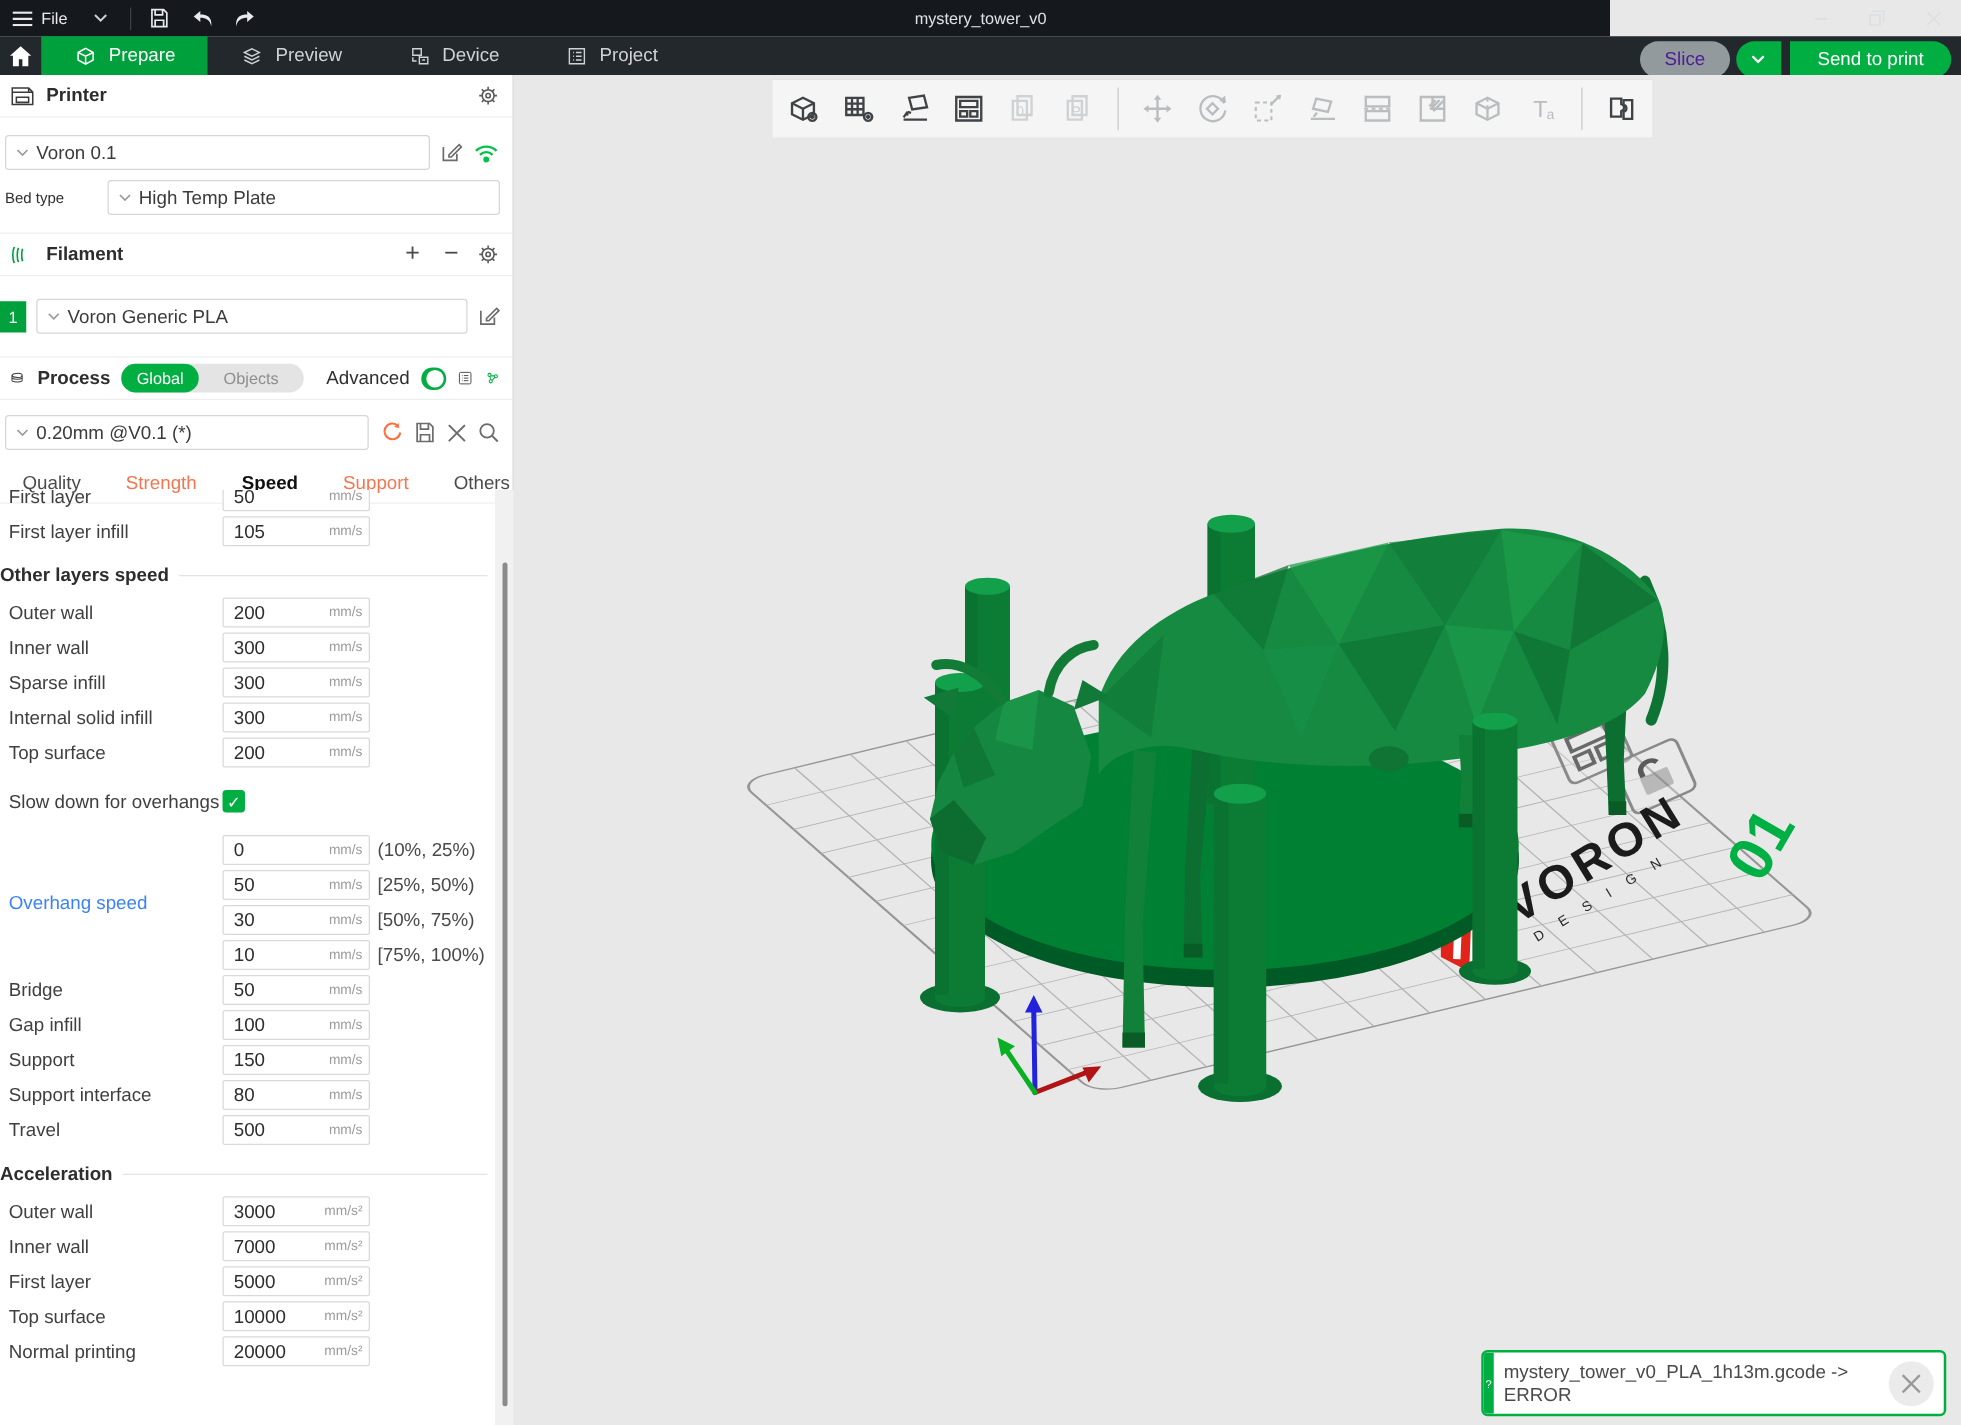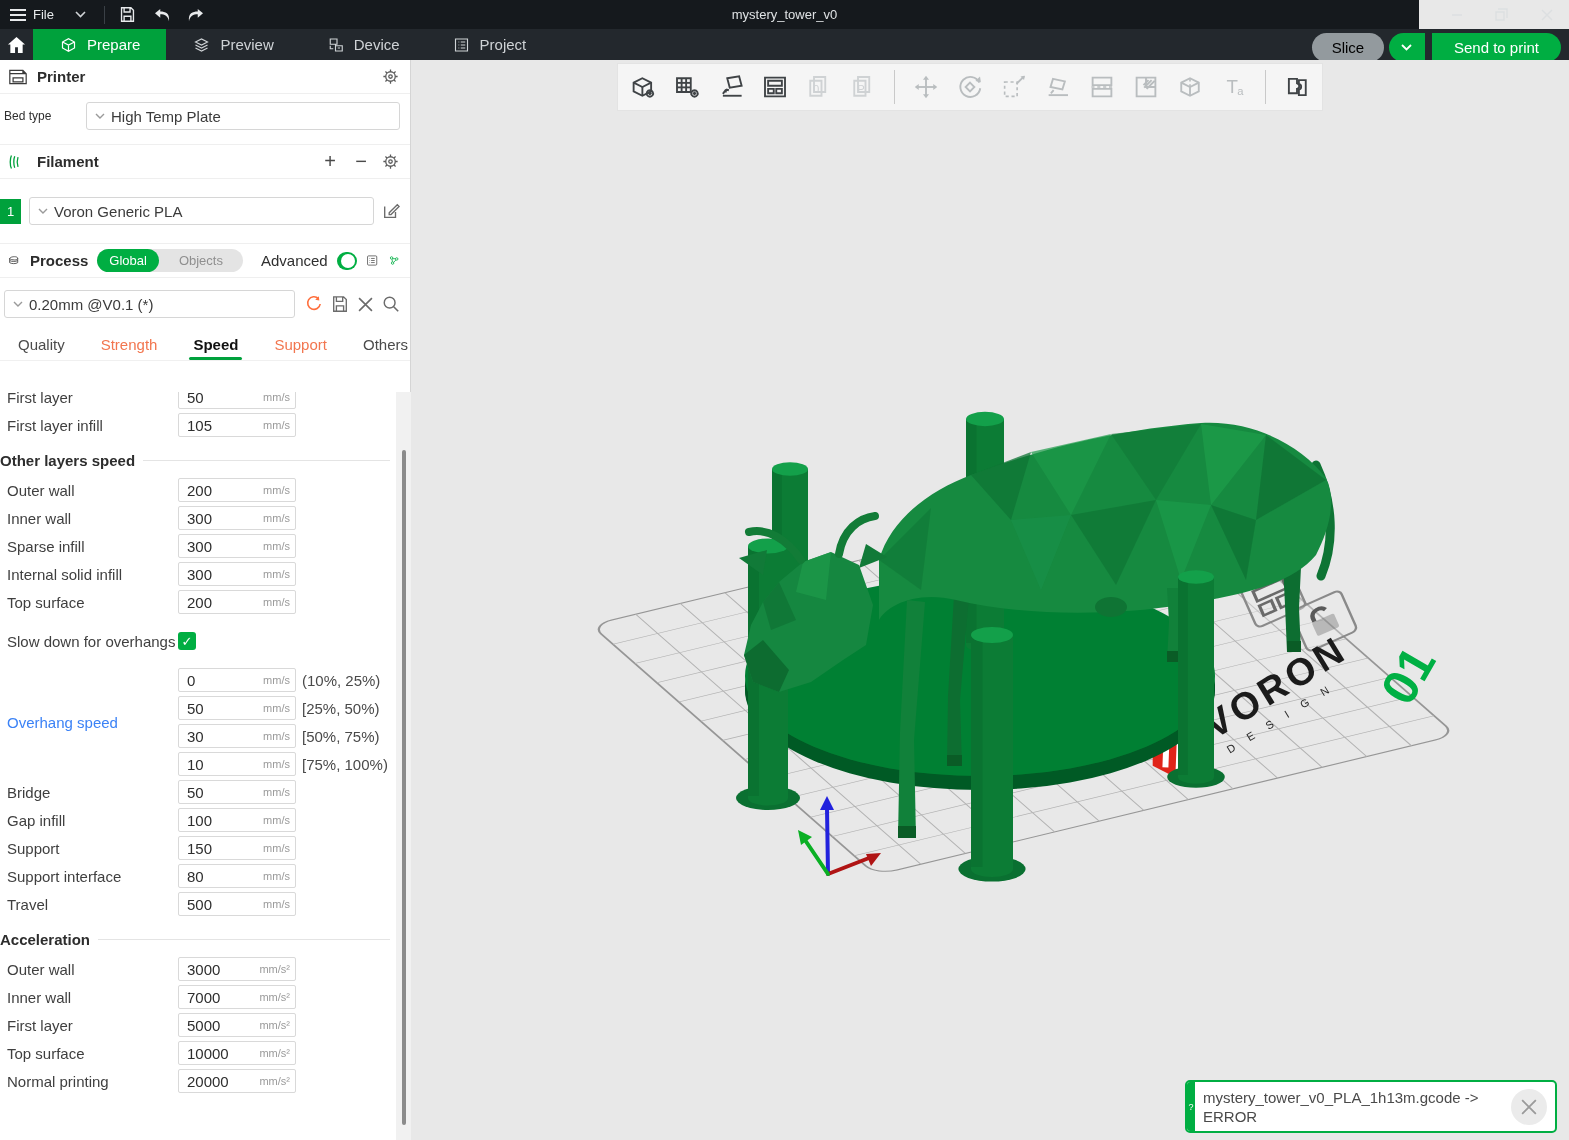--- a/index.html
+++ b/index.html
@@ -1,33 +1,33 @@
 <!DOCTYPE html>
 <html><head>
 <meta charset="utf-8">
 <style>
   html,body{margin:0;padding:0;}
   body{width:1569px;height:1140px;overflow:hidden;font-family:"Liberation Sans",sans-serif;
        background:#e8e8e8;position:relative;-webkit-font-smoothing:antialiased;}
   .abs{position:absolute;}
   
-  #menubar{left:0;top:0;width:1419px;height:29px;background:#15191d;display:flex;align-items:center;color:#e8eaec;font-size:13px;}
+  #menubar{left:0;top:0;width:1288px;height:29px;background:#15191d;display:flex;align-items:center;color:#e8eaec;font-size:13px;}
   #menubar .mitem{display:flex;align-items:center;gap:7px;padding:0 10px;height:100%;cursor:default;}
   #menubar .vsep{width:1px;height:18px;background:#3a4046;margin:0 6px;}
   #menubar .ib{width:34px;height:100%;display:flex;align-items:center;justify-content:center;}
   #title{position:absolute;left:0;right:0;top:0;height:29px;display:flex;align-items:center;justify-content:center;color:#dfe2e4;font-size:13px;pointer-events:none;}
   #wincontrols{position:absolute;right:0;top:0;height:29px;display:flex;align-items:center;}
   #wincontrols .wc{width:45px;height:29px;display:flex;align-items:center;justify-content:center;color:#dcdfe1;}
   
   #tabbar{left:0;top:29px;width:1569px;height:31px;background:#23282d;display:flex;align-items:stretch;color:#cfd3d6;font-size:15px;}
   .navtab{display:flex;align-items:center;gap:9px;padding:0 26px;}
   .navtab.active{background:#00a13c;color:#fff;}
   #home-btn{width:33px;display:flex;align-items:center;justify-content:center;}
   #actions{position:absolute;right:8px;top:33px;display:flex;align-items:center;gap:5px;}
-  #slice-btn{height:29px;width:72px;border-radius:15px;background:#939a9e;color:#000000;display:flex;align-items:center;justify-content:center;font-size:15px;}
+  #slice-btn{height:29px;width:72px;border-radius:15px;background:#939a9e;color:#4c1d95;display:flex;align-items:center;justify-content:center;font-size:15px;}
   #send-chevron{height:29px;width:36px;border-radius:15px 0 0 15px;background:#00ae42;display:flex;align-items:center;justify-content:center;}
   #send-btn{height:29px;padding:0 22px;border-radius:0 15px 15px 0;background:#00ae42;color:#fff;display:flex;align-items:center;justify-content:center;font-size:15px;margin-left:2px;}
   
   #panel{left:0;top:60px;width:411px;height:1080px;background:#fff;border-right:1px solid #d5d5d5;box-sizing:border-box;}
   .sechead{display:flex;align-items:center;height:33px;padding:0 10px 0 8px;border-bottom:1px solid #efefef;gap:9px;color:#2d2d2d;}
   .sechead .st{font-weight:bold;font-size:15px;}
   .sechead .spacer{flex:1;}
   .combo{display:flex;align-items:center;height:28px;border:1px solid #d6d6d6;border-radius:3px;background:#fff;font-size:15px;color:#3b3b3b;padding:0 8px;gap:6px;box-sizing:border-box;}
   .caret{width:10px;height:6px;flex:none;}
   .rowline{display:flex;align-items:center;}
@@ -179,20 +179,38 @@
     <span class="spacer"></span>
     <svg width="19" height="19" viewBox="0 0 24 24">
         <g fill="none" stroke="#5a5a5a" stroke-width="1.6">
           <circle cx="12" cy="12" r="6"></circle>
           <circle cx="12" cy="12" r="2.2"></circle>
           <path d="M12 3v3M12 18v3M3 12h3M18 12h3M5.6 5.6l2.1 2.1M16.3 16.3l2.1 2.1M18.4 5.6l-2.1 2.1M7.7 16.3l-2.1 2.1"></path>
         </g>
       </svg>
   </div>
 
+  <div class="rowline" style="padding:14px 10px 0 4px;gap:8px;">
+    <div class="combo" style="flex:1;">
+      <svg class="caret" viewBox="0 0 10 6">
+          <path d="M1 1l4 4 4-4" stroke="#9a9a9a" stroke-width="1.4" fill="none"></path>
+        </svg>
+      <span>Voron 0.1</span>
+    </div>
+    <svg width="18" height="18" viewBox="0 0 20 20">
+        <path d="M3 5v12h12v-6 M8 12l9-9 2 2-9 9h-2z" fill="none" stroke="#6b6b6b" stroke-width="1.5"></path>
+      </svg>
+    <svg width="22" height="17" viewBox="0 0 24 18">
+        <g fill="none" stroke="#00c34a" stroke-width="2">
+          <path d="M3 7c5-5 13-5 18 0"></path>
+          <path d="M6.5 10.5c3.2-3.2 7.8-3.2 11 0"></path>
+          <circle cx="12" cy="14.5" r="1.6" fill="#00c34a"></circle>
+        </g>
+      </svg>
+  </div>
 
   <div class="rowline" style="padding:8px 10px 14px 4px;gap:10px;border-bottom:1px solid #efefef;">
     <span style="font-size:12px;color:#2f2f2f;width:72px;">Bed type</span>
     <div class="combo" style="flex:1;">
       <svg class="caret" viewBox="0 0 10 6">
           <path d="M1 1l4 4 4-4" stroke="#9a9a9a" stroke-width="1.4" fill="none"></path>
         </svg>
       <span>High Temp Plate</span>
     </div>
   </div>

